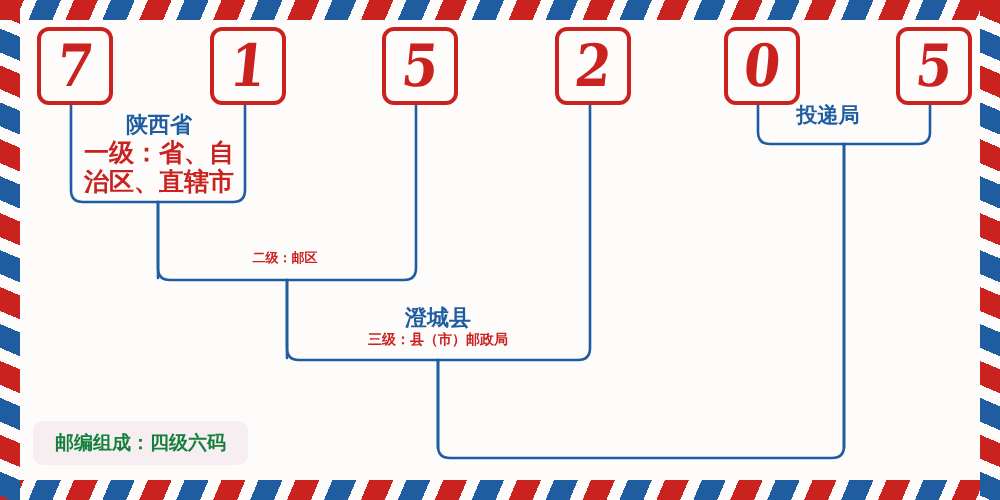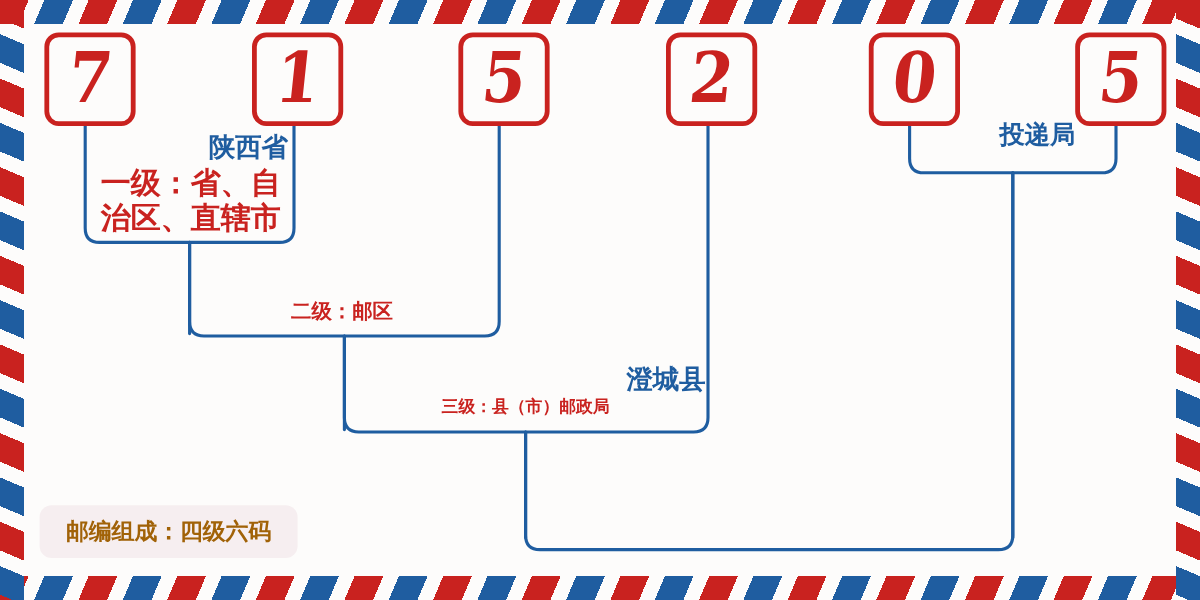--- a/index.html
+++ b/index.html
@@ -52,34 +52,34 @@
     transform:skewX(-6deg) scaleY(1.12);
     letter-spacing:0;
   }
 
   
   #wires{position:absolute;left:0;top:0;width:1000px;height:500px;z-index:10;}
 
   
   .label{position:absolute;z-index:25;text-align:center;line-height:1.18;}
   .label .lv-name{
-    font-family:Liberation Mono, monospace;
-    color:var(--blue);font-weight:700;text-align:right;
+    font-family:Liberation Sans, sans-serif;
+    color:var(--blue);font-weight:700;
   }
   .label .lv-desc{
     font-family:"DejaVu Sans","Liberation Sans",sans-serif;
     color:var(--red);font-weight:700;
   }
 
   #lbl-l1{left:78px;top:112px;width:162px;}
   #lbl-l1 .lv-name{font-size:22px;}
   #lbl-l1 .lv-desc{font-size:25px;}
 
   #lbl-l2{left:160px;top:250px;width:250px;}
-  #lbl-l2 .lv-desc{font-size:17px;}
+  #lbl-l2 .lv-desc{font-size:13px;}
 
   #lbl-l3{left:288px;top:305px;width:300px;}
   #lbl-l3 .lv-name{font-size:22px;}
   #lbl-l3 .lv-desc{font-size:14px;}
 
   #lbl-l4{left:455px;top:385px;width:370px;}
   #lbl-l4 .lv-name{font-size:21px;}
   #lbl-l4 .lv-desc{font-size:19px;}
 
   #lbl-deliv{left:760px;top:103px;width:136px;}
@@ -161,15 +161,15 @@
     <div class="lv-desc">三级：县（市）邮政局</div>
   </div>
 
   <div class="label" id="lbl-l4">
   </div>
 
   <div class="label" id="lbl-deliv">
     <div class="lv-name">投递局</div>
   </div>
 
-  <div id="caption-pill" style="background: rgb(246, 238, 240); color: #a16207;">邮编组成：四级六码</div>
+  <div id="caption-pill" style="background: rgb(246, 238, 240); color: #15803d;">邮编组成：四级六码</div>
 
 </div>
 
 </body></html>

